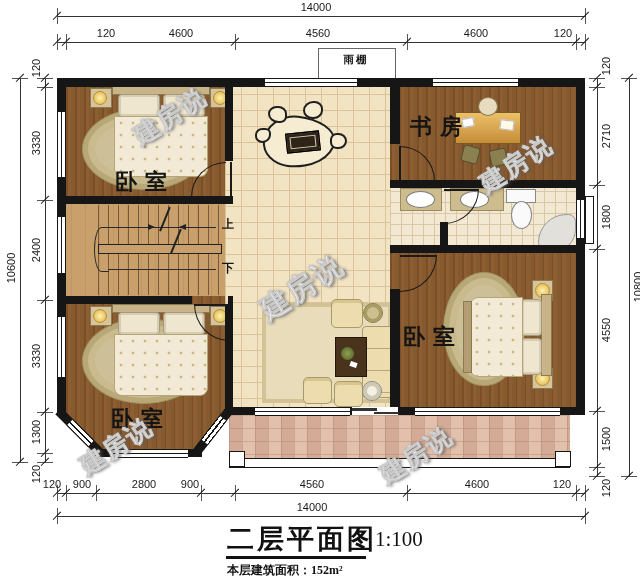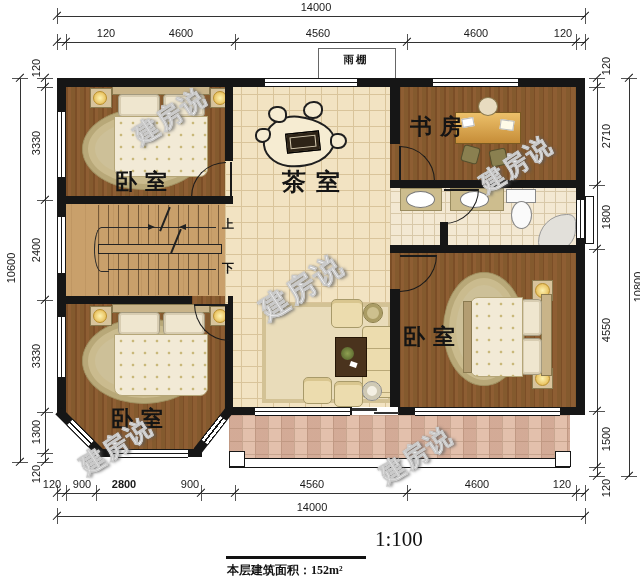--- a/index.html
+++ b/index.html
@@ -200,21 +200,20 @@
   <div class="arc" style="left:400px;top:146px;width:34px;height:34px;border-width:1.4px 1.4px 0 0;border-top-right-radius:100% 100%;"></div>
   <div class="leaf" style="left:399px;top:146px;width:2px;height:34px;"></div>
   <div class="arc" style="left:444px;top:189px;width:34px;height:34px;border-width:0 1.4px 1.4px 0;border-bottom-right-radius:100% 100%;"></div>
   <div class="leaf" style="left:444px;top:188.5px;width:34px;height:2px;"></div>
   <div class="arc" style="left:400px;top:255px;width:36px;height:36px;border-width:0 1.4px 1.4px 0;border-bottom-right-radius:100% 100%;"></div>
   <div class="leaf" style="left:400px;top:254.5px;width:36px;height:2px;"></div>
   <div class="arc" style="left:194px;top:304px;width:34px;height:36px;border-width:0 0 1.4px 1.4px;border-bottom-left-radius:100% 100%;"></div>
   <div class="leaf" style="left:194px;top:303.5px;width:34px;height:2px;"></div>
 
   <div class="rlabel" style="left:145px;top:182px;font-size:22px;letter-spacing:8px;">卧室</div>
-  <div class="rlabel" style="left:316px;top:182px;font-size:24px;letter-spacing:10px;">茶室</div>
   <div class="rlabel" style="left:440px;top:127px;font-size:22px;letter-spacing:8px;">书房</div>
   <div class="rlabel" style="left:433px;top:337px;font-size:22px;letter-spacing:8px;">卧室</div>
   <div class="rlabel" style="left:141px;top:419px;font-size:22px;letter-spacing:8px;">卧室</div>
 
   <div class="wm" style="left:170px;top:116px;font-size:25px;">建房说</div>
   <div class="wm" style="left:516px;top:164px;font-size:25px;">建房说</div>
   <div class="wm" style="left:302px;top:288px;font-size:29px;">建房说</div>
   <div class="wm" style="left:116px;top:446px;font-size:25px;">建房说</div>
   <div class="wm" style="left:416px;top:455px;font-size:25px;">建房说</div>
 
@@ -255,21 +254,21 @@
       <div class="ext" style="left: 235px; top: 485px; width: 1px; height: 16px;"></div>
       <div class="tick" style="left: 235px; top: 493px;"></div>
       <div class="ext" style="left: 407px; top: 485px; width: 1px; height: 16px;"></div>
       <div class="tick" style="left: 407px; top: 493px;"></div>
       <div class="ext" style="left: 576px; top: 485px; width: 1px; height: 16px;"></div>
       <div class="tick" style="left: 576px; top: 493px;"></div>
       <div class="ext" style="left: 585px; top: 485px; width: 1px; height: 16px;"></div>
       <div class="tick" style="left: 585px; top: 493px;"></div>
       <div class="dimlabel" style="left: 52px; top: 484px;">120</div>
       <div class="dimlabel" style="left: 82px; top: 484px;">900</div>
-      <div class="dimlabel" style="left: 124px; top: 484px; font-weight: bold;">2800</div>
+      <div class="dimlabel" style="left: 144px; top: 484px;">2800</div>
       <div class="dimlabel" style="left: 190px; top: 484px;">900</div>
       <div class="dimlabel" style="left: 312px; top: 484px;">4560</div>
       <div class="dimlabel" style="left: 477px; top: 484px;">4600</div>
       <div class="dimlabel" style="left: 562px; top: 484px;">120</div>
       <div class="dimline" style="left: 57px; top: 516px; width: 528px; height: 1px;"></div>
       <div class="ext" style="left: 57px; top: 508px; width: 1px; height: 16px;"></div>
       <div class="tick" style="left: 57px; top: 516px;"></div>
       <div class="ext" style="left: 585px; top: 508px; width: 1px; height: 16px;"></div>
       <div class="tick" style="left: 585px; top: 516px;"></div>
       <div class="dimlabel" style="left: 312px; top: 507px;">14000</div>
@@ -322,16 +321,17 @@
       <div class="dimlabel rot" style="left: 606px; top: 439px;">1500</div>
       <div class="dimlabel rot" style="left: 606px; top: 488px;">120</div>
       <div class="dimline" style="left: 629px; top: 78px; width: 1px; height: 398px;"></div>
       <div class="ext" style="left: 621px; top: 78px; width: 16px; height: 1px;"></div>
       <div class="tick" style="left: 629px; top: 78px;"></div>
       <div class="ext" style="left: 621px; top: 476px; width: 16px; height: 1px;"></div>
       <div class="tick" style="left: 629px; top: 476px;"></div>
       <div class="dimlabel rot" style="left: 638px; top: 287px;">10800</div>
     </div>
 
+  <div class="a" style="left:227px;top:521px;font-size:27px;letter-spacing:3px;color:#111;font-family:'Liberation Serif','DejaVu Serif',serif;font-weight:600;z-index:5;">二层平面图</div>
   <div class="a" style="left:226px;top:556px;width:140px;height:2.6px;background:#111;z-index:5;"></div>
   <div class="a" style="left:375px;top:527px;font-size:21px;color:#111;font-family:'Liberation Serif','DejaVu Serif',serif;z-index:5;">1:100</div>
   <div class="a" style="left:227px;top:562px;font-size:12px;font-weight:700;color:#111;font-family:'Liberation Serif','DejaVu Serif',serif;z-index:5;">本层建筑面积：152m²</div>
 </div>
 
 </body></html>

